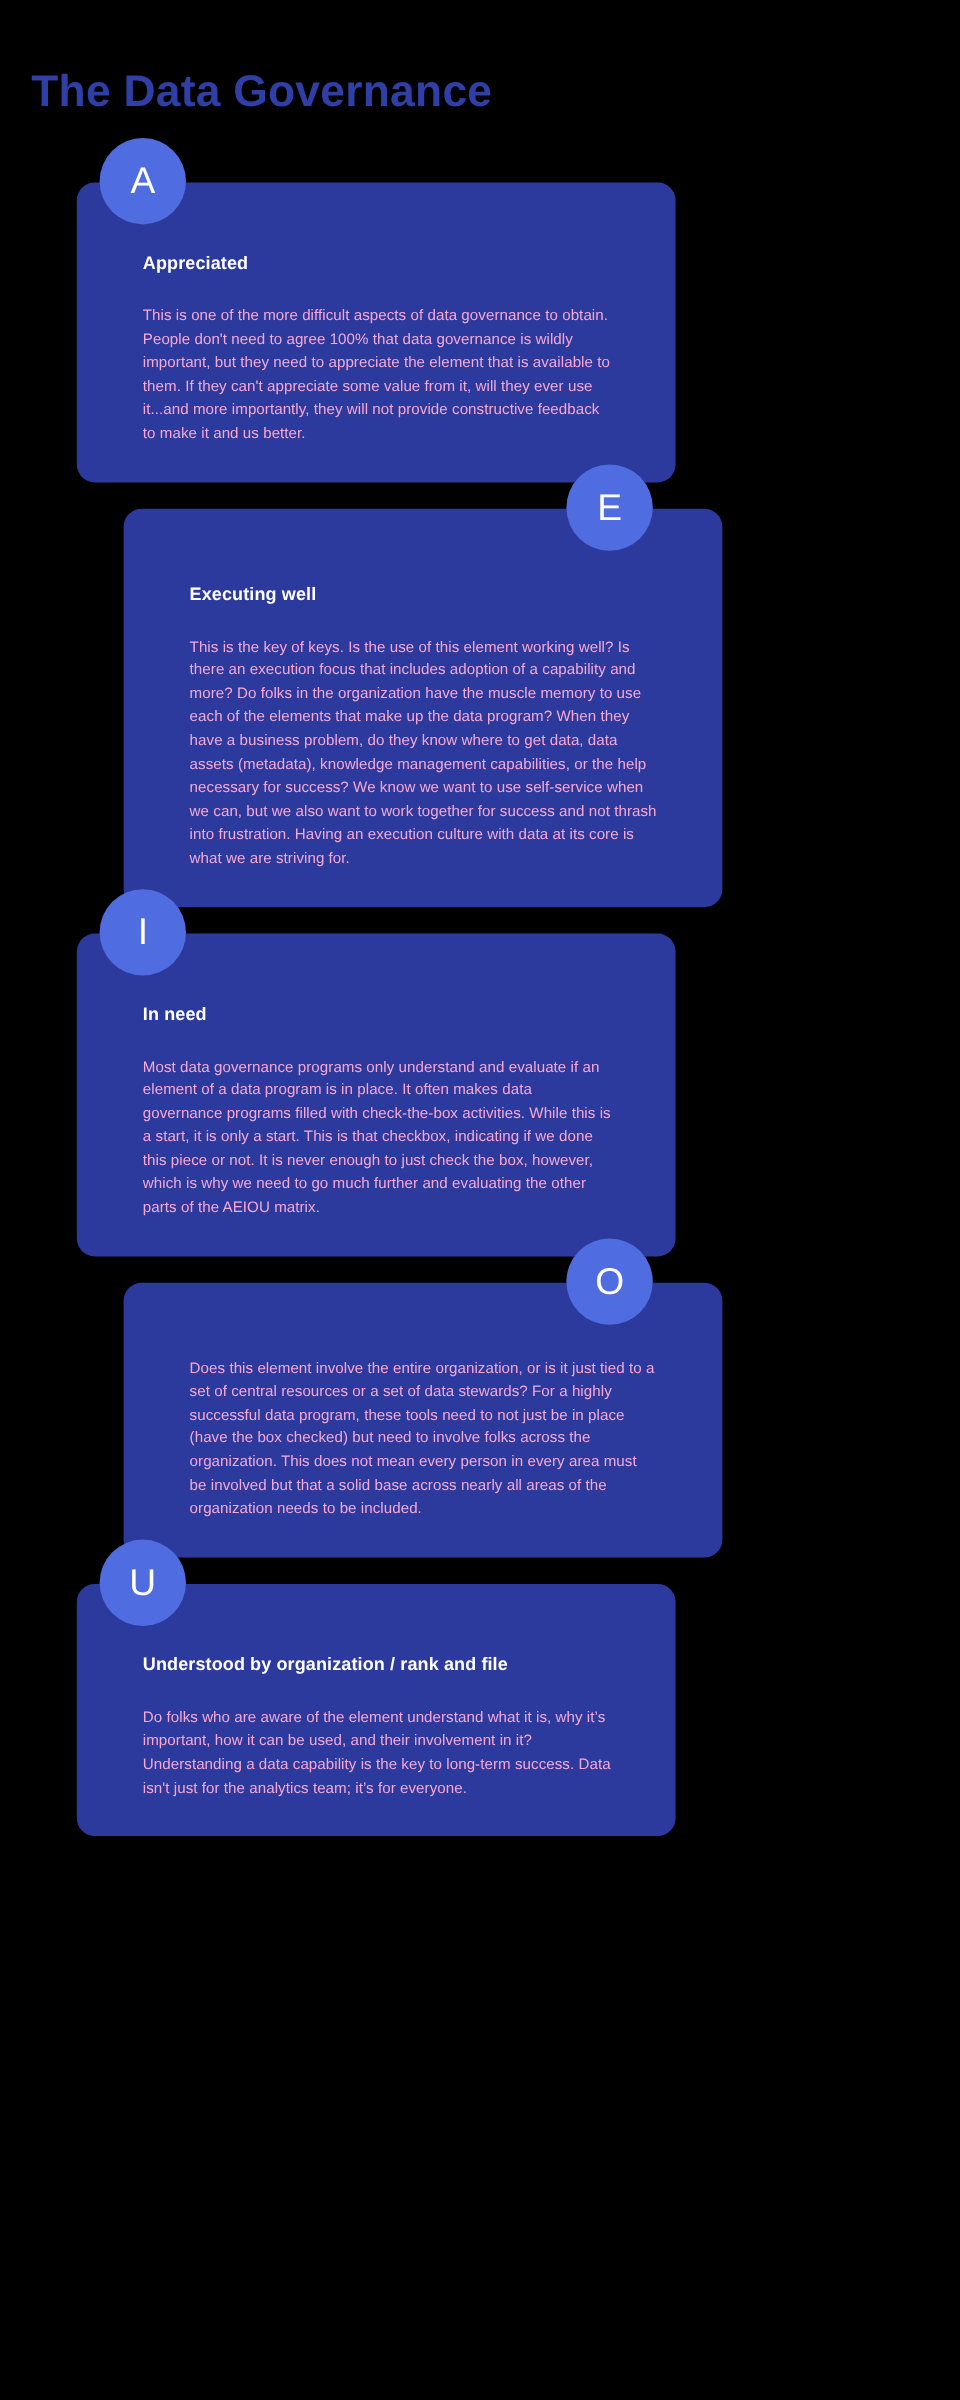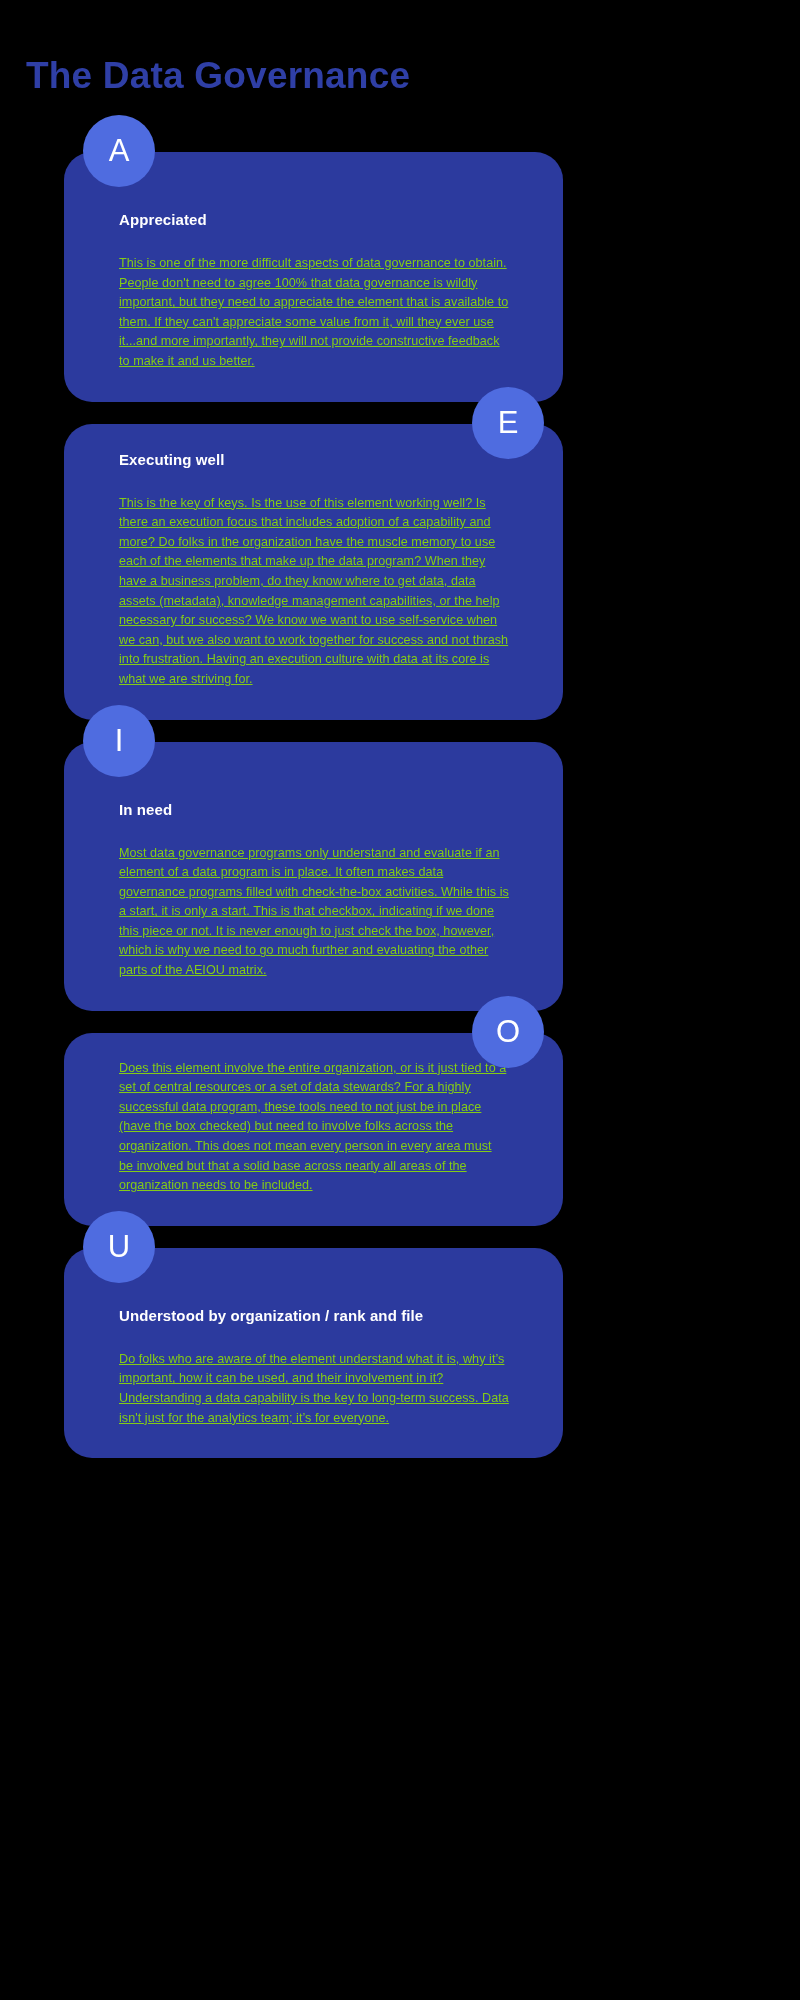--- a/index.html
+++ b/index.html
@@ -47,41 +47,40 @@
 
   .card-wrap {
     position: relative;
     margin-bottom: 22px;
   }
   .card-wrap:last-child { margin-bottom: 0; }
 
   .card {
     position: relative;
     background: #2c3a9e;
-    border-radius: 28px;
+    border-radius: 15px;
     padding: 58px 36px 30px 55px;
     width: 499px;
   }
 
   .card-heading {
     color: #ffffff;
     font-size: 15px;
     font-weight: bold;
     line-height: 20px;
     letter-spacing: 0.1px;
     margin-bottom: 24px;
   }
 
   .card-body {
-    color: #84cc16;
+    color: #f9a8d4;
     font-size: 12.6px;
     line-height: 19.6px;
     letter-spacing: 0.05px;
     max-width: 390px;
-    text-decoration: underline;
   }
 
   
   .badge {
     position: absolute;
     width: 72px;
     height: 72px;
     border-radius: 50%;
     background: #4f6ce0;
     color: #ffffff;
@@ -89,21 +88,21 @@
     line-height: 72px;
     text-align: center;
     font-weight: 400;
     z-index: 5;
     top: -37px;
   }
   .badge.left  { left: 19px; }
   .badge.right { right: 19px; }
 
   
-  .card.pad-right { padding-top: 26px; }
+  .card.pad-right { padding-top: 62px; margin-left: 39px; }
 </style>
 </head>
 <body>
 
 <div id="page">
 
   <div class="title-block">
     <span class="title-line">The Data Governance</span>
   </div>
 

